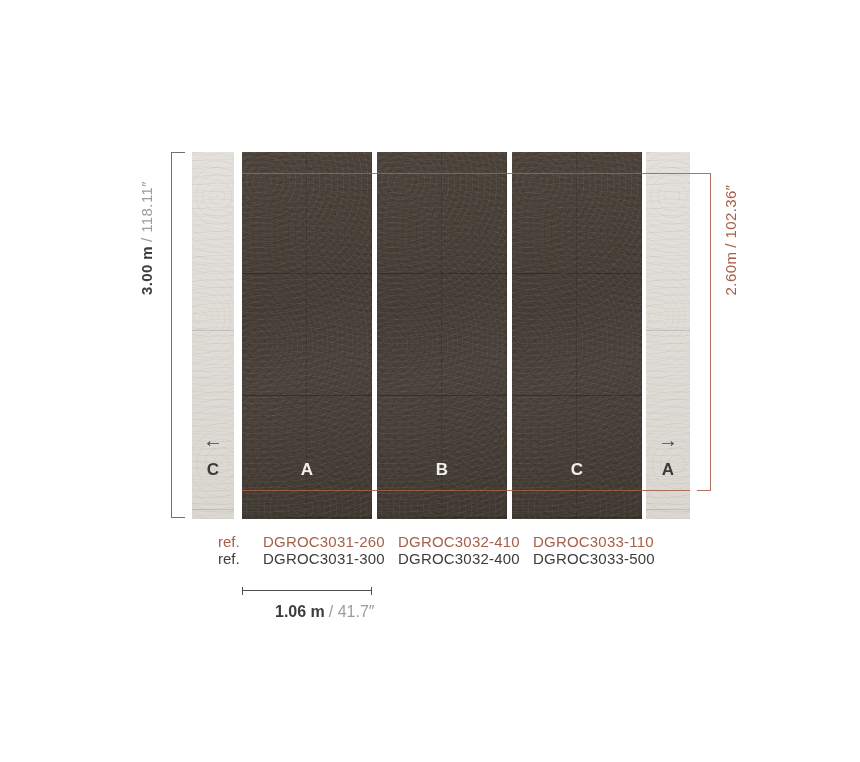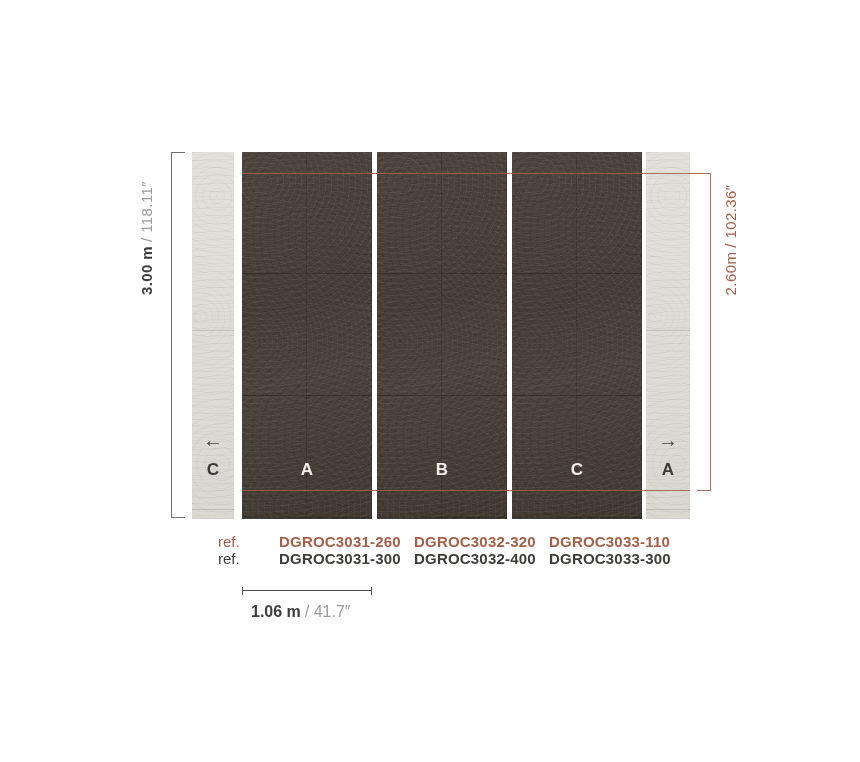--- a/index.html
+++ b/index.html
@@ -55,21 +55,21 @@
   .plabel.on-dark{color:#f2efeb;}
   .plabel.on-light{color:#3a3a3a;}
   .arrow{
     position:absolute;left:50%;top:278px;transform:translateX(-50%);
     font-size:20px;line-height:1;color:#454545;z-index:2;
   }
   
   .refrow{position:absolute;left:8px;width:100%;height:17px;font-size:15px;line-height:17px;}
   .refrow span{position:absolute;white-space:nowrap;}
   .reflabel{font-weight:400;}
-  .code{font-weight:bold;letter-spacing:.2px;margin-left:16px;}
+  .code{font-weight:normal;letter-spacing:.2px;}
   .code.dark2,.reflabel.dark2{color:#3f3c39;}
   
   .wdim{position:absolute;font-size:16px;line-height:1;white-space:nowrap;}
 </style>
 </head>
 <body>
 
 <div class="stage">
 
   <div class="line gray v" style="left:171px;top:152px;height:366px"></div>
@@ -103,30 +103,30 @@
   <div class="line red v" style="left:710px;top:173px;height:318px"></div>
   <div class="line red h" style="left:697px;top:490px;width:13px"></div>
 
   <div class="rot red-text" style="left:730px;top:240px">
     <span class="m">2.60m</span><span class="m">/ 102.36″</span>
   </div>
 
   <div class="refrow red-text" style="top:533px">
     <span class="reflabel red-text" style="left:210px">ref.</span>
     <span class="code red-text" style="left:255px">DGROC3031-260</span>
-    <span class="code red-text" style="left:390px">DGROC3032-320</span>
+    <span class="code red-text" style="left:390px">DGROC3032-410</span>
     <span class="code red-text" style="left:525px">DGROC3033-110</span>
   </div>
   <div class="refrow" style="top:550px">
     <span class="reflabel dark2" style="left:210px">ref.</span>
     <span class="code dark2" style="left:255px">DGROC3031-300</span>
     <span class="code dark2" style="left:390px">DGROC3032-400</span>
-    <span class="code dark2" style="left:525px">DGROC3033-300</span>
+    <span class="code dark2" style="left:525px">DGROC3033-500</span>
   </div>
 
   <div class="line gray2 h" style="left:242px;top:590px;width:130px"></div>
   <div class="tick" style="left:242px;top:587px"></div>
   <div class="tick" style="left:371px;top:587px"></div>
-  <div class="wdim" style="left:251px;top:604px">
+  <div class="wdim" style="left:275px;top:604px">
     <span class="b">1.06 m</span><span class="g">/ 41.7″</span>
   </div>
 
 </div>
 
 </body></html>

